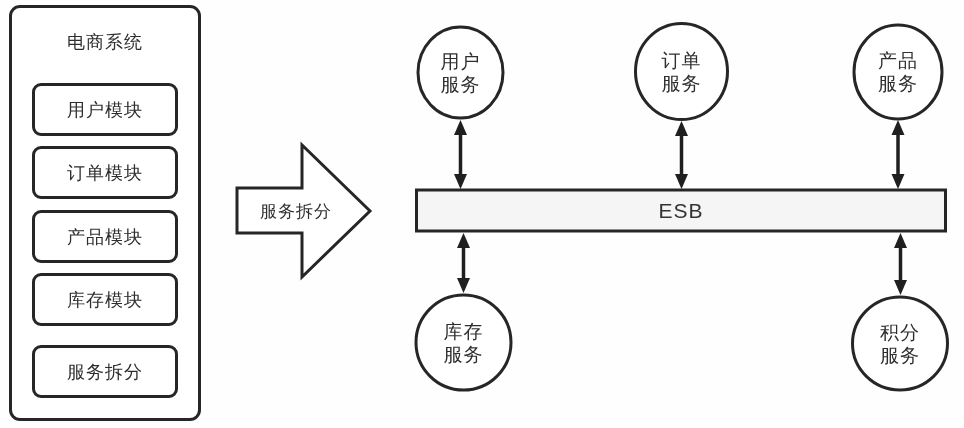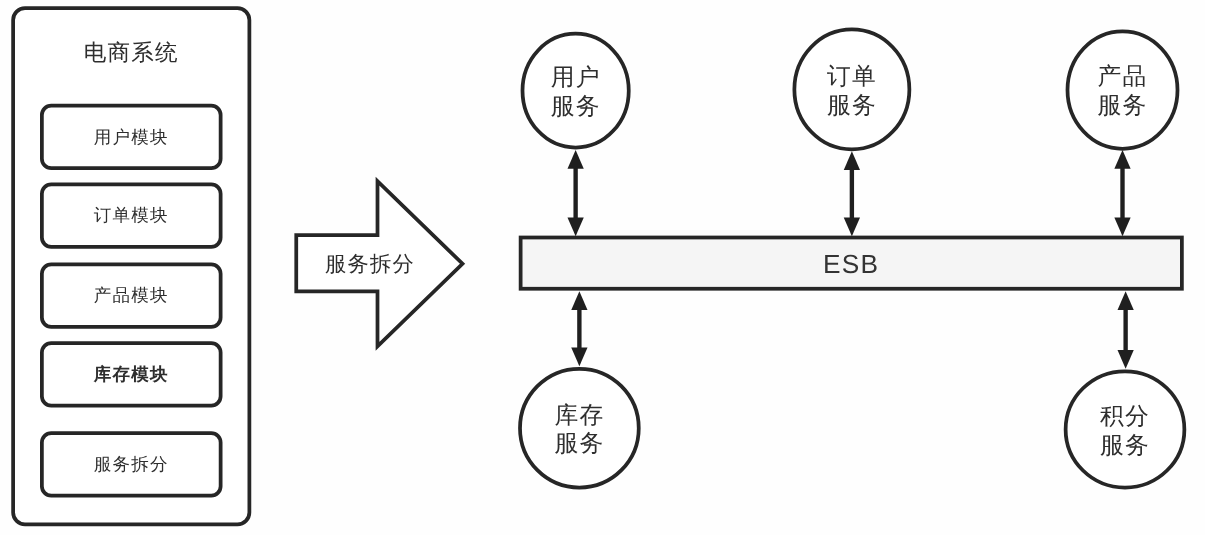--- a/index.html
+++ b/index.html
@@ -43,28 +43,28 @@
     width: 140px;
     height: 47px;
     border: 3px solid #262626;
     border-radius: 9px;
     background: #ffffff;
     display: flex;
     align-items: center;
     justify-content: center;
   }
   .module-box span {
-    font-size: 14px;
+    font-size: 18px;
     letter-spacing: 1px;
     color: #2e2e2e;
   }
   .mb-0 { top: 75px; }
   .mb-1 { top: 138px; }
   .mb-2 { top: 202px; justify-content: center; }
-  .mb-3 { top: 265px; font-weight: bold; }
+  .mb-3 { top: 265px; }
   .mb-4 { top: 337px; }
 
   
   .arrow-svg {
     position: absolute;
     left: 233px;
     top: 141px;
     width: 142px;
     height: 140px;
   }

